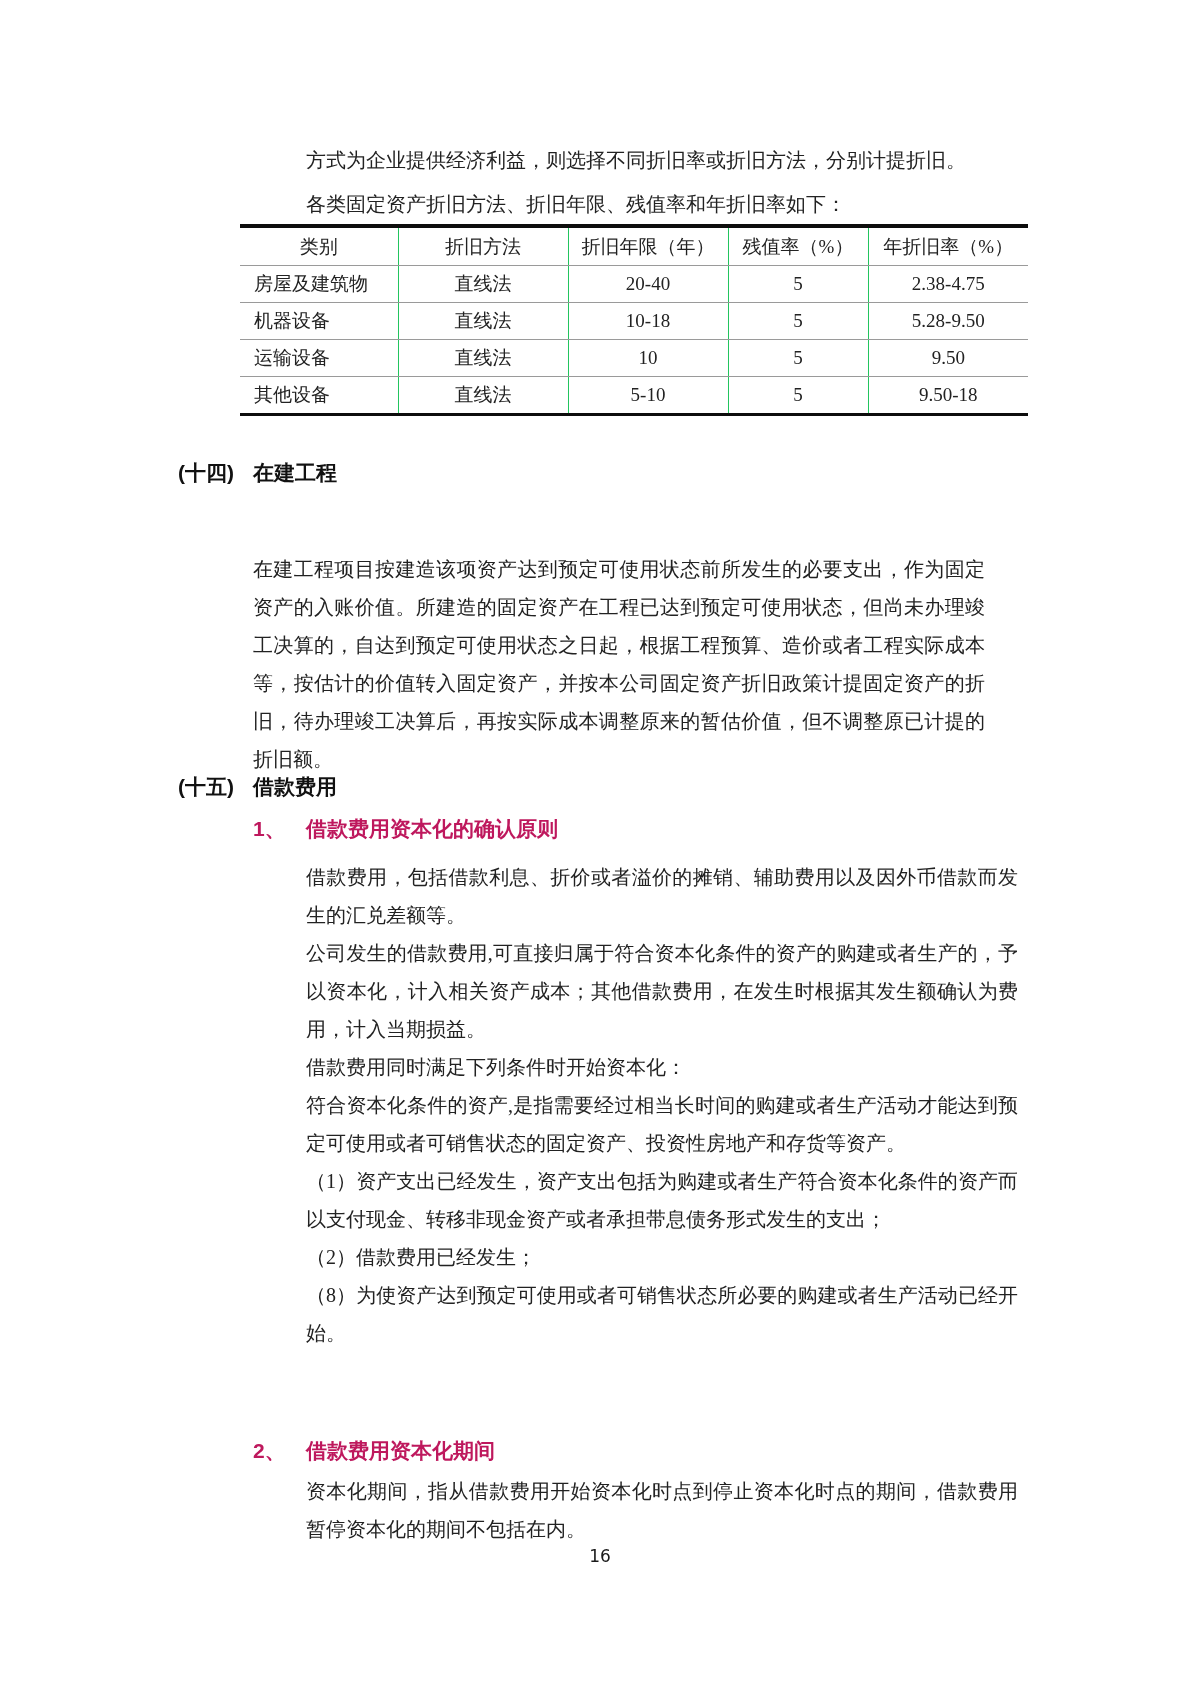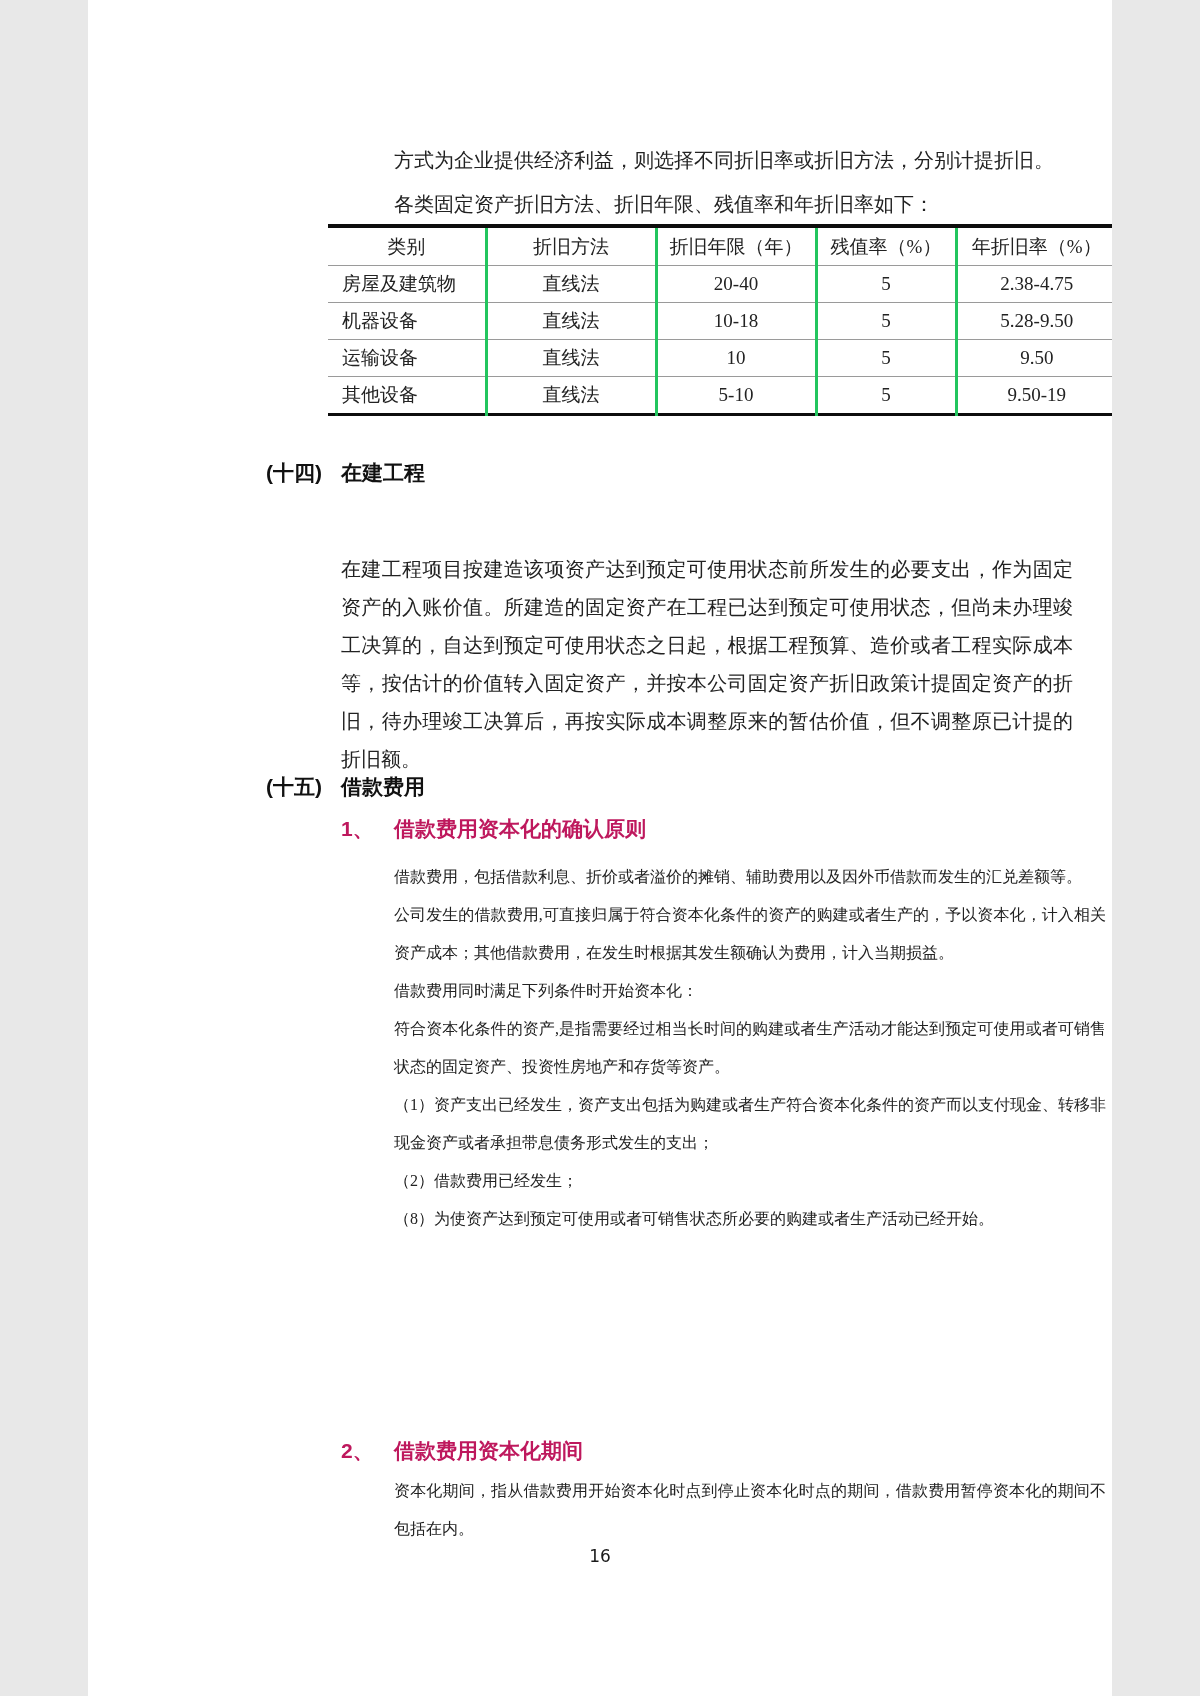--- a/index.html
+++ b/index.html
@@ -1,18 +1,18 @@
 <!DOCTYPE html>
 <html><head>
 <meta charset="utf-8">
 <style>
   html,body { margin:0; padding:0; background:#e8e8e8; }
   .page {
     position:relative;
-    width:1024px; height:1696px;
+    width:1200px; height:1696px;
     margin:0 auto;
     background:#ffffff;
     font-family:"Liberation Serif","DejaVu Serif",serif;
     color:#222222;
     overflow:hidden;
   }
   
   .intro {
     position:absolute; top:138px; left:306px; width:716px;
   }
@@ -21,21 +21,21 @@
   
   .dep-table {
     position:absolute; top:224px; left:240px; width:788px;
     border-collapse:collapse;
     table-layout:fixed;
     border-top:4px solid #0d0d0d;
     border-bottom:3px solid #0d0d0d;
     font-size:19px;
   }
   .dep-table th, .dep-table td {
-    border-right:3px solid #22c55e;
+    border-right:1px solid #22c55e;
     border-bottom:1px solid #9a9a9a;
     font-weight:normal;
     text-align:center;
     padding:0 4px;
     white-space:nowrap;
     overflow:hidden;
   }
   .dep-table th { height:37px; }
   .dep-table td { height:36px; }
   .dep-table th:last-child, .dep-table td:last-child { border-right:none; }
@@ -62,21 +62,21 @@
   
   .sec-body {
     position:absolute; left:253px; width:732px;
     font-size:20px; line-height:38px;
     text-align:justify;
     margin-top:44px;
   }
   .sec-body p { margin:0; }
   .sub-body {
     position:absolute; left:306px; width:712px;
-    font-size:16px; line-height:38px;
+    font-size:20px; line-height:38px;
     text-align:justify;
   }
   .sub-body p { margin:0; }
 
   .page-number {
     position:absolute; top:1544px; left:0; width:100%;
     text-align:center;
     font-family:"DejaVu Sans","Liberation Sans",sans-serif;
     font-size:17px; color:#1a1a1a; line-height:24px;
   }
@@ -128,21 +128,21 @@
         <td>直线法</td>
         <td>10</td>
         <td>5</td>
         <td>9.50</td>
       </tr>
       <tr>
         <td class="cat">其他设备</td>
         <td>直线法</td>
         <td>5-10</td>
         <td>5</td>
-        <td>9.50-19</td>
+        <td>9.50-18</td>
       </tr>
     </tbody>
   </table>
 
   <div class="sec-head" style="top:458px">
     <span class="sec-label">(十四)</span><span class="sec-title">在建工程</span>
   </div>
 
   <div class="sec-body" style="top:506px">
     <p>在建工程项目按建造该项资产达到预定可使用状态前所发生的必要支出，作为固定资产的入账价值。所建造的固定资产在工程已达到预定可使用状态，但尚未办理竣工决算的，自达到预定可使用状态之日起，根据工程预算、造价或者工程实际成本等，按估计的价值转入固定资产，并按本公司固定资产折旧政策计提固定资产的折旧，待办理竣工决算后，再按实际成本调整原来的暂估价值，但不调整原已计提的折旧额。</p>

